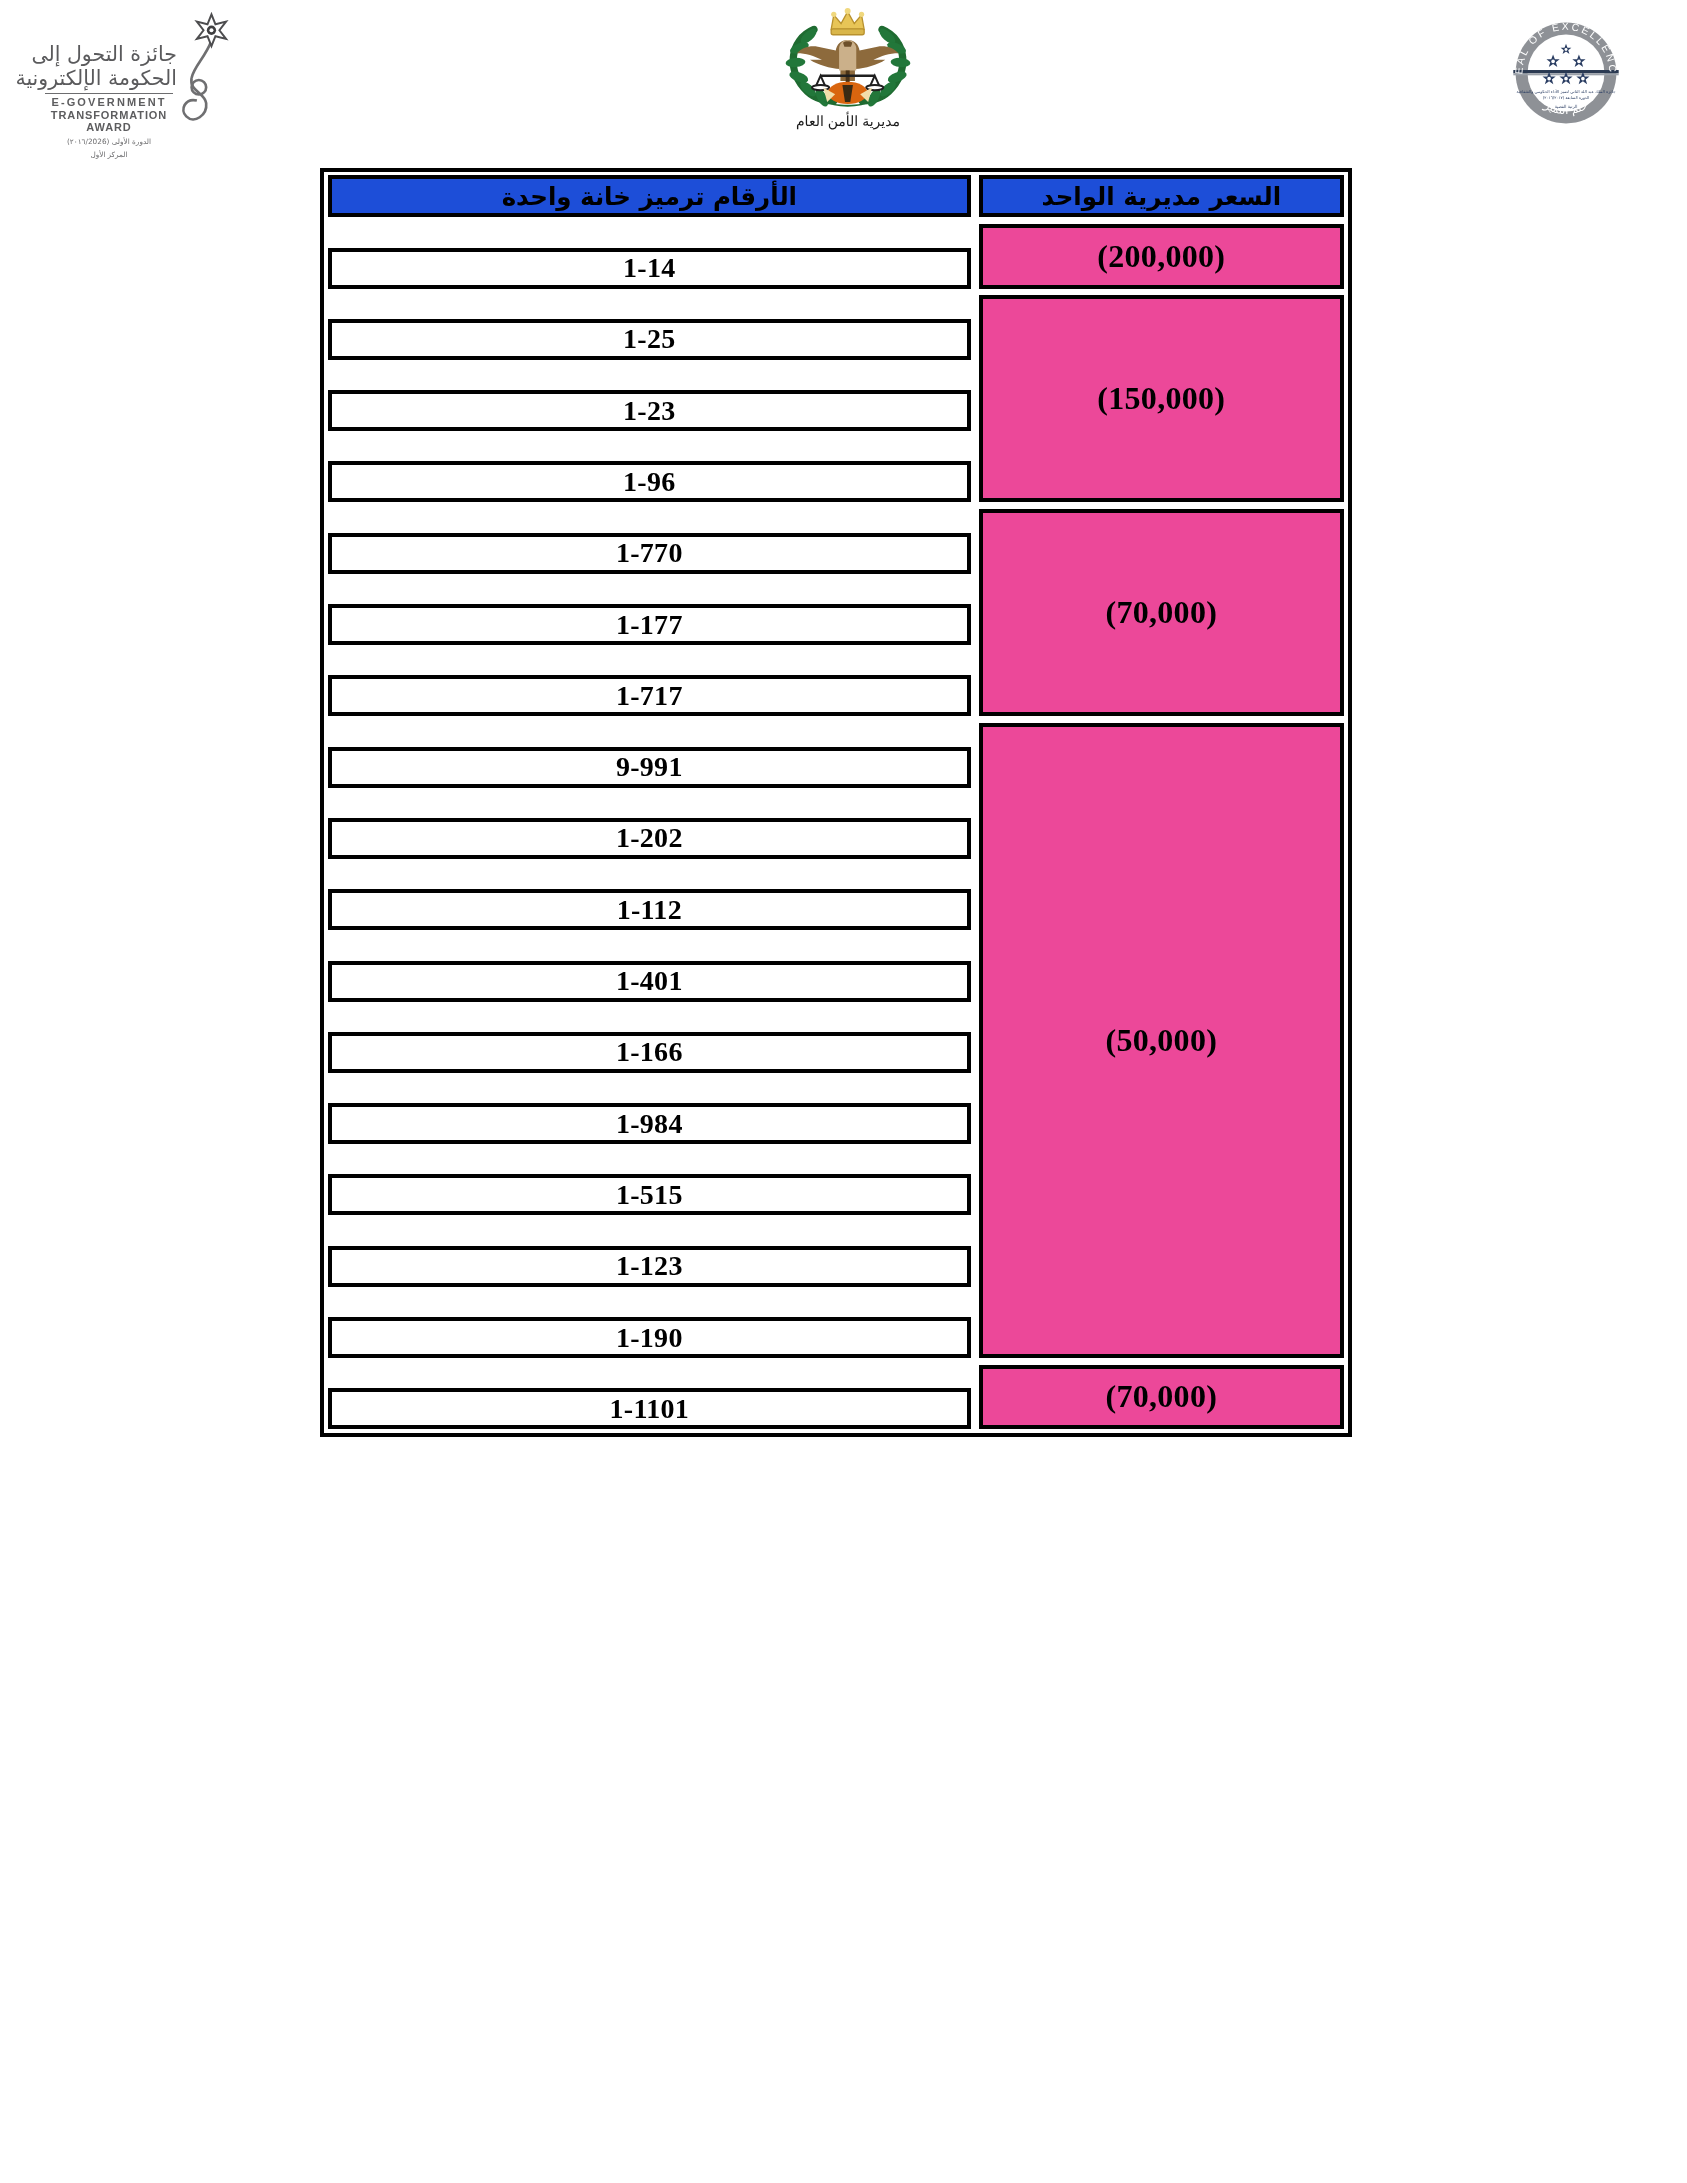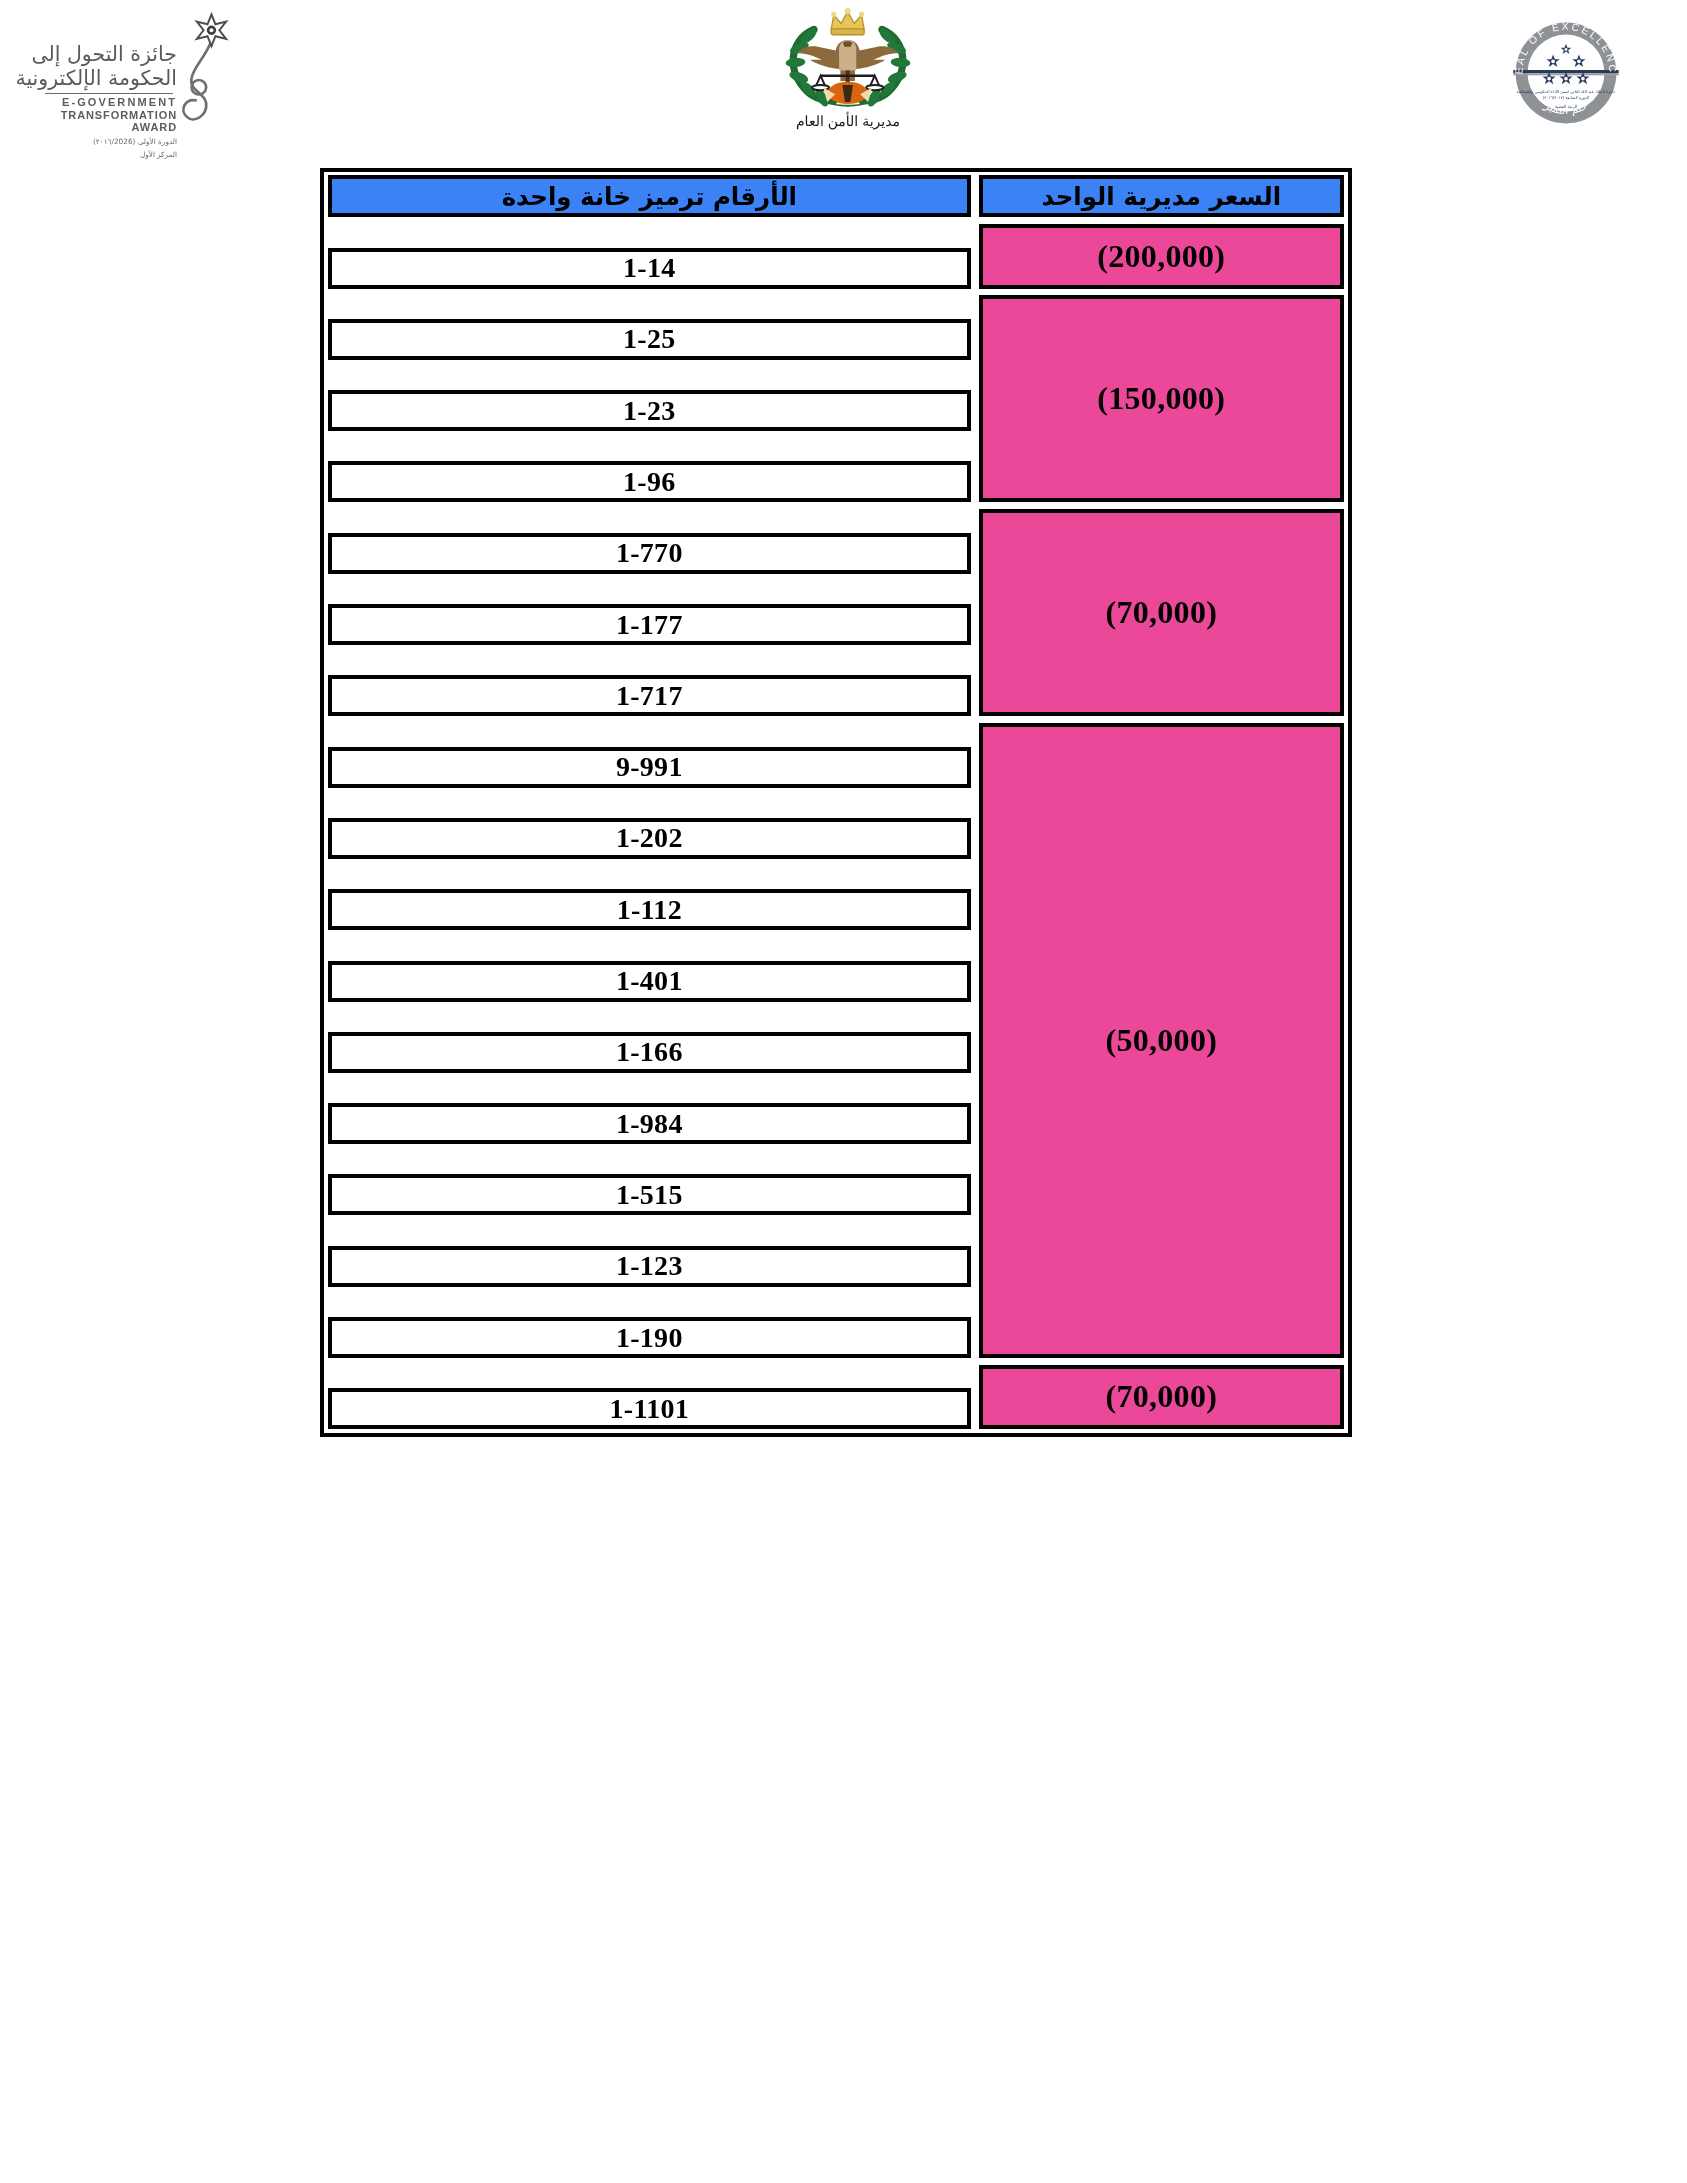--- a/index.html
+++ b/index.html
@@ -38,21 +38,21 @@
   }
   .award-mark {
     width: 57px;
     height: 126px;
     position: relative;
     flex: none;
   }
   .award-text {
     flex: none;
     width: 136px;
-    text-align: right;
+    text-align: center;
     padding-top: 34px;
     color: #58585a;
   }
   .award-ar1 {
     font-family: "DejaVu Sans", sans-serif;
     font-size: 20.5px;
     line-height: 1.15;
     color: #5a5a5c;
     direction: rtl;
     white-space: nowrap;
@@ -145,21 +145,21 @@
     margin: 3.3px 4px;
     background: #ffffff;
     box-sizing: border-box;
     display: flex;
     align-items: center;
     justify-content: center;
   }
 
   
   .th-green .cell-box {
-    background: #3b82f6;
+    background: #1d4ed8;
     height: 42px;
   }
   .th-green .hdr-text {
     direction: rtl;
     font-family: "DejaVu Sans", sans-serif;
     font-weight: bold;
     font-size: 24.5px;
     color: #000000;
     white-space: nowrap;
     letter-spacing: -0.7px;

